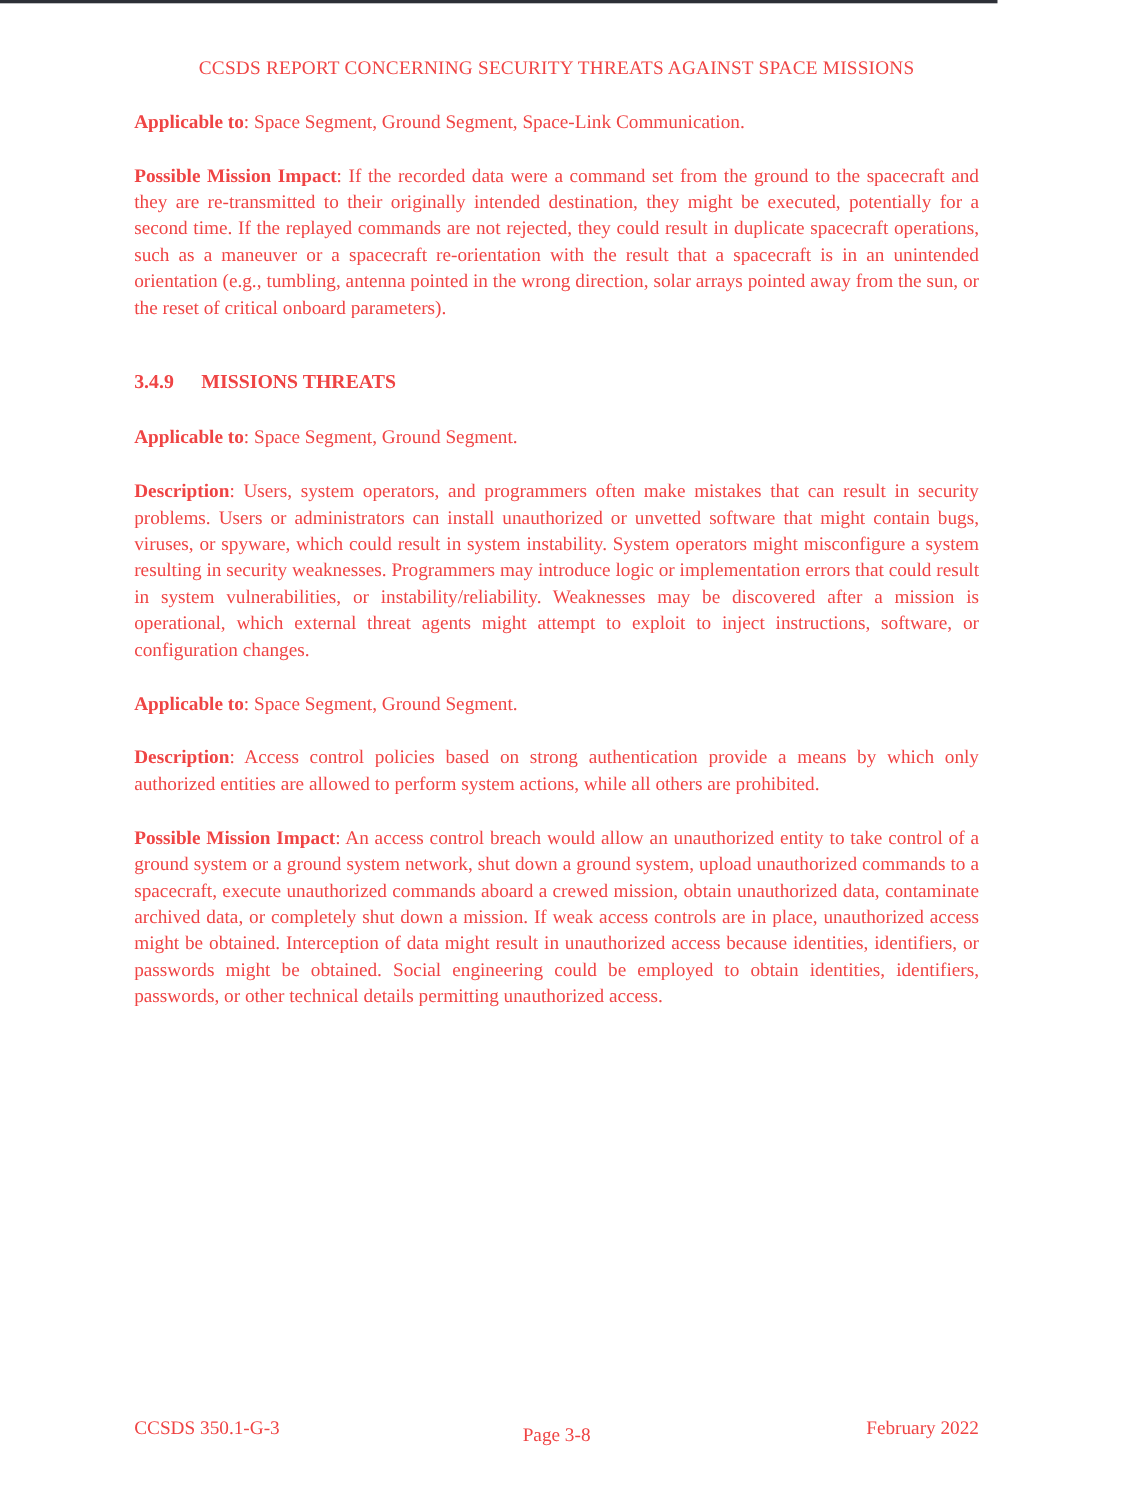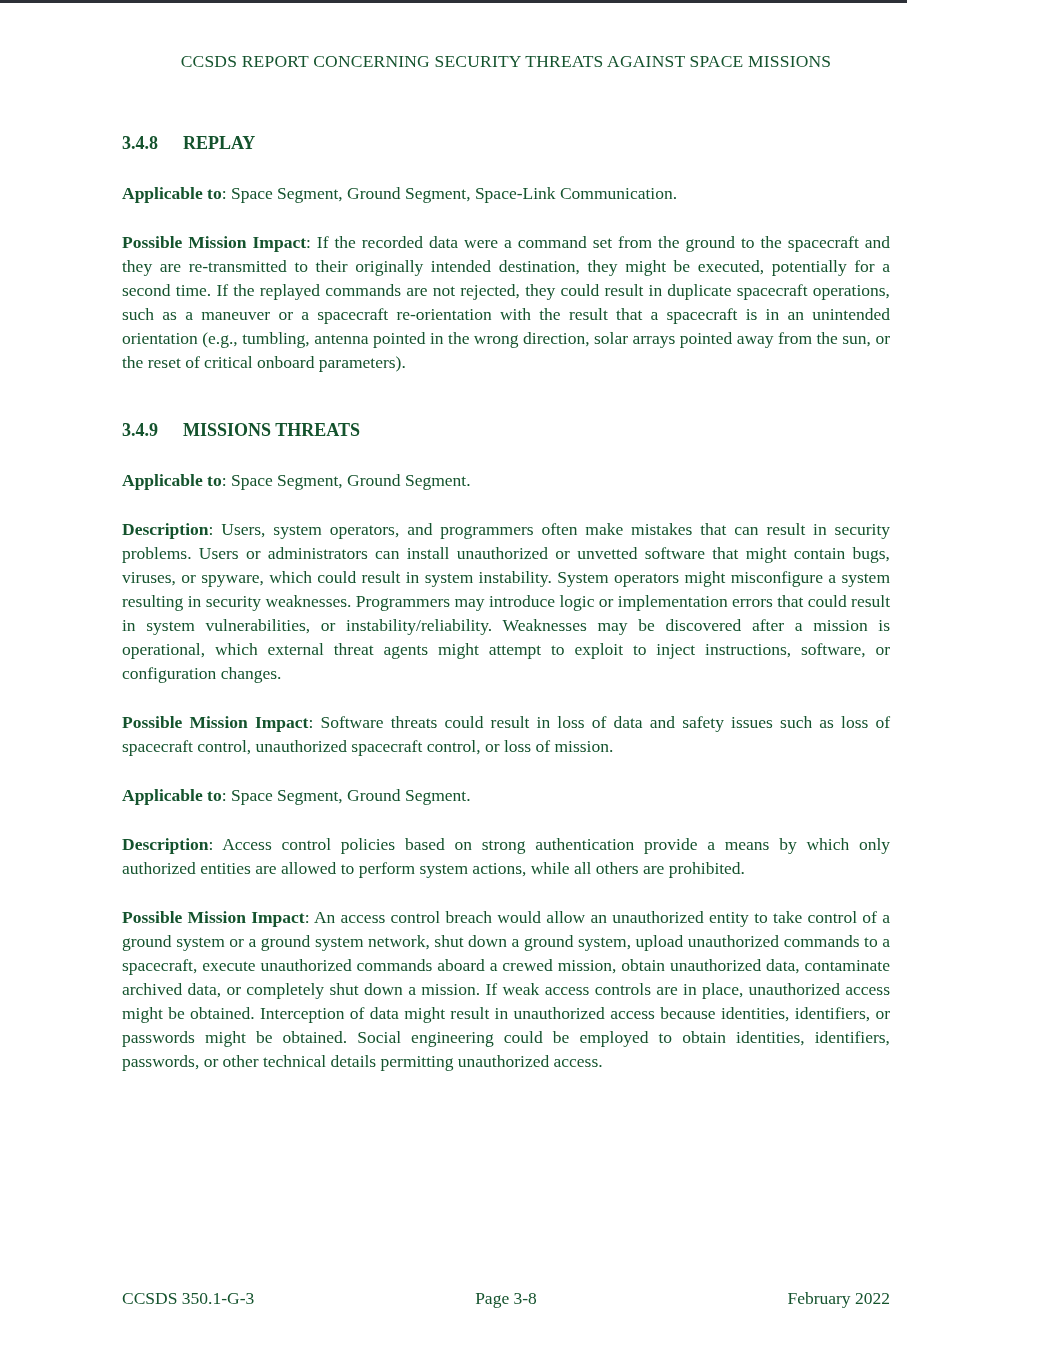--- a/index.html
+++ b/index.html
@@ -2,21 +2,21 @@
 <html><head>
 <meta charset="utf-8">
 <style>
   html, body { margin: 0; padding: 0; background: #ffffff; }
   .page {
     position: relative;
     width: 907px;
     height: 1350px;
     background: #ffffff;
     font-family: "Liberation Serif", serif;
-    color: #14532d;
+    color: #ef4444;
     overflow: hidden;
     box-sizing: border-box;
   }
   .window-top-edge {
     position: absolute;
     top: 0; left: 0; right: 0;
     height: 3px;
     background: #2d3037;
   }
   .content {
@@ -53,60 +53,54 @@
   .para .label { font-weight: bold; }
   .footer {
     position: absolute;
     left: 122px;
     width: 768px;
     bottom: 40px;
     font-size: 17.5px;
     line-height: 24px;
     display: flex;
     justify-content: space-between;
-    align-items: flex-end;
+    align-items: center;
   }
   .footer .footer-center {
     position: absolute;
     left: 0; right: 0;
     text-align: center;
     margin-top: 12px;
   }
   .footer .footer-left, .footer .footer-right { position: relative; z-index: 1; background: transparent; }
 </style>
 </head>
 <body>
 
 <div class="page">
   <div class="window-top-edge"></div>
 
   <div class="content">
     <div class="running-header">CCSDS REPORT CONCERNING SECURITY THREATS AGAINST SPACE MISSIONS</div>
 
-    <div class="section-heading first">
-      <span class="section-number">3.4.8</span><span>REPLAY</span>
-    </div>
     <p class="para">
       <span class="label">Applicable to</span><span>: Space Segment, Ground Segment, Space-Link Communication.</span>
     </p>
     <p class="para">
       <span class="label">Possible Mission Impact</span><span>: If the recorded data were a command set from the ground to the spacecraft and they are re-transmitted to their originally intended destination, they might be executed, potentially for a second time.  If the replayed commands are not rejected, they could result in duplicate spacecraft operations, such as a maneuver or a spacecraft re-orientation with the result that a spacecraft is in an unintended orientation (e.g., tumbling, antenna pointed in the wrong direction, solar arrays pointed away from the sun, or the reset of critical onboard parameters).</span>
     </p>
 
     <div class="section-heading">
       <span class="section-number">3.4.9</span><span>MISSIONS THREATS</span>
     </div>
     <p class="para">
       <span class="label">Applicable to</span><span>: Space Segment, Ground Segment.</span>
     </p>
     <p class="para">
       <span class="label">Description</span><span>: Users, system operators, and programmers often make mistakes that can result in security problems.  Users or administrators can install unauthorized or unvetted software that might contain bugs, viruses, or spyware, which could result in system instability. System operators might misconfigure a system resulting in security weaknesses. Programmers may introduce logic or implementation errors that could result in system vulnerabilities, or instability/reliability. Weaknesses may be discovered after a mission is operational, which external threat agents might attempt to exploit to inject instructions, software, or configuration changes.</span>
-    </p>
-    <p class="para">
-      <span class="label">Possible Mission Impact</span><span>: Software threats could result in loss of data and safety issues such as loss of spacecraft control, unauthorized spacecraft control, or loss of mission.</span>
     </p>
 
     <p class="para">
       <span class="label">Applicable to</span><span>: Space Segment, Ground Segment.</span>
     </p>
     <p class="para">
       <span class="label">Description</span><span>: Access control policies based on strong authentication provide a means by which only authorized entities are allowed to perform system actions, while all others are prohibited.</span>
     </p>
     <p class="para">
       <span class="label">Possible Mission Impact</span><span>: An access control breach would allow an unauthorized entity to take control of a ground system or a ground system network, shut down a ground system, upload unauthorized commands to a spacecraft, execute unauthorized commands aboard a crewed mission, obtain unauthorized data, contaminate archived data, or completely shut down a mission. If weak access controls are in place, unauthorized access might be obtained. Interception of data might result in unauthorized access because identities, identifiers, or passwords might be obtained. Social engineering could be employed to obtain identities, identifiers, passwords, or other technical details permitting unauthorized access.</span>

